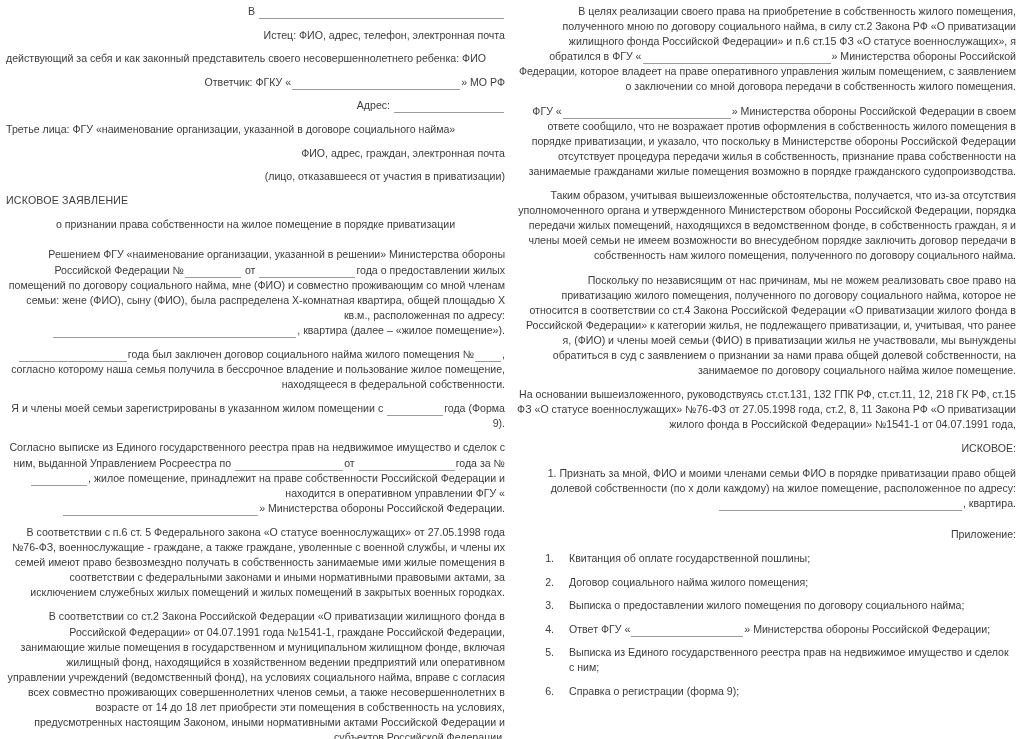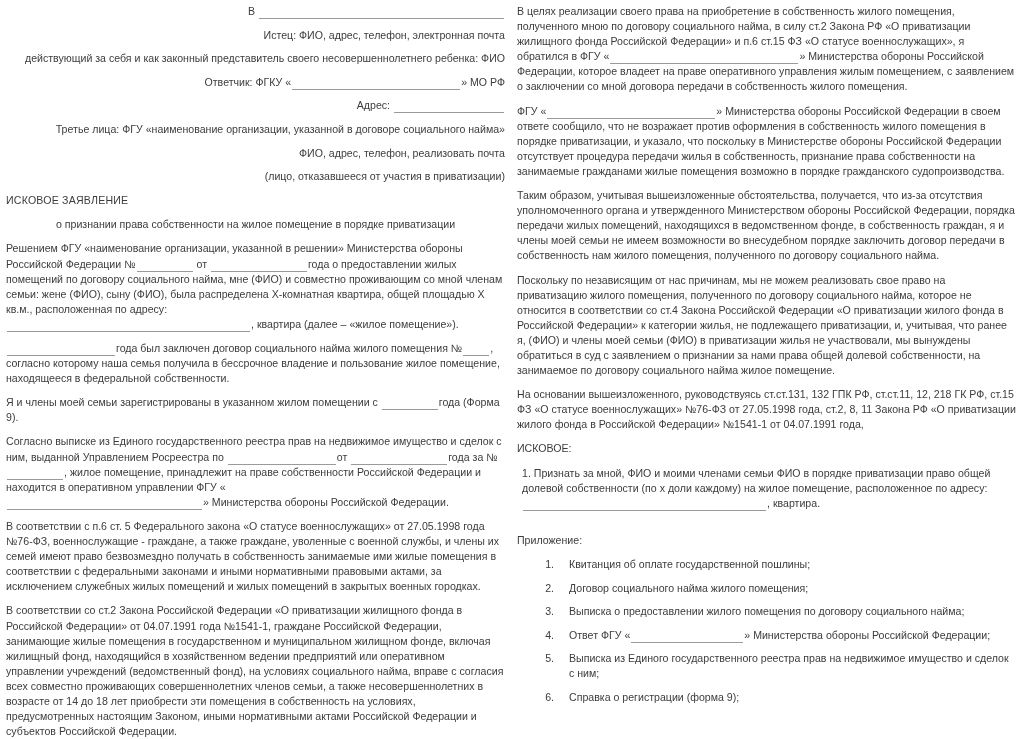--- a/index.html
+++ b/index.html
@@ -31,45 +31,45 @@
     padding-right: 6px;
   }
   .col-right {
     width: 512px;
     padding-left: 6px;
   }
   p {
     margin: 0 0 9px 0;
     font-size: 10.6px;
     line-height: 15.1px;
-    text-align: left;
+    text-align: right;
   }
   .hdr {
     text-align: right;
     margin: 0 0 8.5px 0;
     font-size: 10.6px;
     line-height: 15.1px;
     white-space: nowrap;
   }
   .hdr-wide {
-    text-align: right;
+    text-align: left;
     margin: 0 0 8.5px 0;
     font-size: 10.6px;
     line-height: 15.1px;
   }
   .title {
     text-align: left;
     margin: 9px 0 9px 0;
     font-size: 10.6px;
     line-height: 15.1px;
     letter-spacing: 0.2px;
   }
   .subtitle {
     text-align: center;
-    margin: 0 0 9px 0;
+    margin: 0 0 15px 0;
     font-size: 10.6px;
     line-height: 15.1px;
   }
   .blank {
     display: inline-block;
     border-bottom: 1px solid #9a9a9a;
     vertical-align: bottom;
     height: 11px;
     margin: 0 1px;
   }
@@ -90,21 +90,21 @@
     padding: 0 0 0 40px;
     list-style-position: outside;
   }
   ol.appendix li {
     font-size: 10.6px;
     line-height: 15.1px;
     margin-bottom: 8.5px;
     padding-left: 12px;
   }
   .prosim-item {
-    margin: 0 0 22px 0;
+    margin: 0 0 16px 0;
     font-size: 10.6px;
     line-height: 15.1px;
     padding-left: 5px;
   }
 </style>
 </head>
 <body>
 
 <div class="page">
 
@@ -115,21 +115,21 @@
     <div class="hdr">Истец: ФИО, адрес, телефон, электронная почта</div>
 
     <div class="hdr-wide">действующий за себя и как законный представитель своего несовершеннолетнего ребенка: ФИО</div>
 
     <div class="hdr"><span>Ответчик: ФГКУ «</span><span class="blank b-org2"></span><span>» МО РФ</span></div>
 
     <div class="hdr"><span>Адрес:</span> <span class="blank b-addr"></span></div>
 
     <div class="hdr-wide">Третье лица: ФГУ «наименование организации, указанной в договоре социального найма»</div>
 
-    <div class="hdr">ФИО, адрес, телефон, реализовать почта</div>
+    <div class="hdr">ФИО, адрес, граждан, электронная почта</div>
 
     <div class="hdr">(лицо, отказавшееся от участия в приватизации)</div>
 
     <div class="title">ИСКОВОЕ ЗАЯВЛЕНИЕ</div>
     <div class="subtitle">о признании права собственности на жилое помещение в порядке приватизации</div>
 
     <p><span>Решением ФГУ «наименование организации, указанной в решении» Министерства обороны Российской Федерации №</span><span class="blank b-sm"></span> <span>от</span> <span class="blank b-md"></span><span>года о предоставлении жилых помещений по договору социального найма, мне (ФИО) и совместно проживающим со мной членам семьи: жене (ФИО), сыну (ФИО), была распределена Х-комнатная квартира, общей площадью Х кв.м., расположенная по адресу:</span><br><span class="blank b-line"></span><span>, квартира (далее – «жилое помещение»).</span></p>
 
     <p><span class="blank b-lg"></span><span>года был заключен договор социального найма жилого помещения №</span><span class="blank b-xxs"></span><span>, согласно которому наша семья получила в бессрочное владение и пользование жилое помещение, находящееся в федеральной собственности.</span></p>
 

